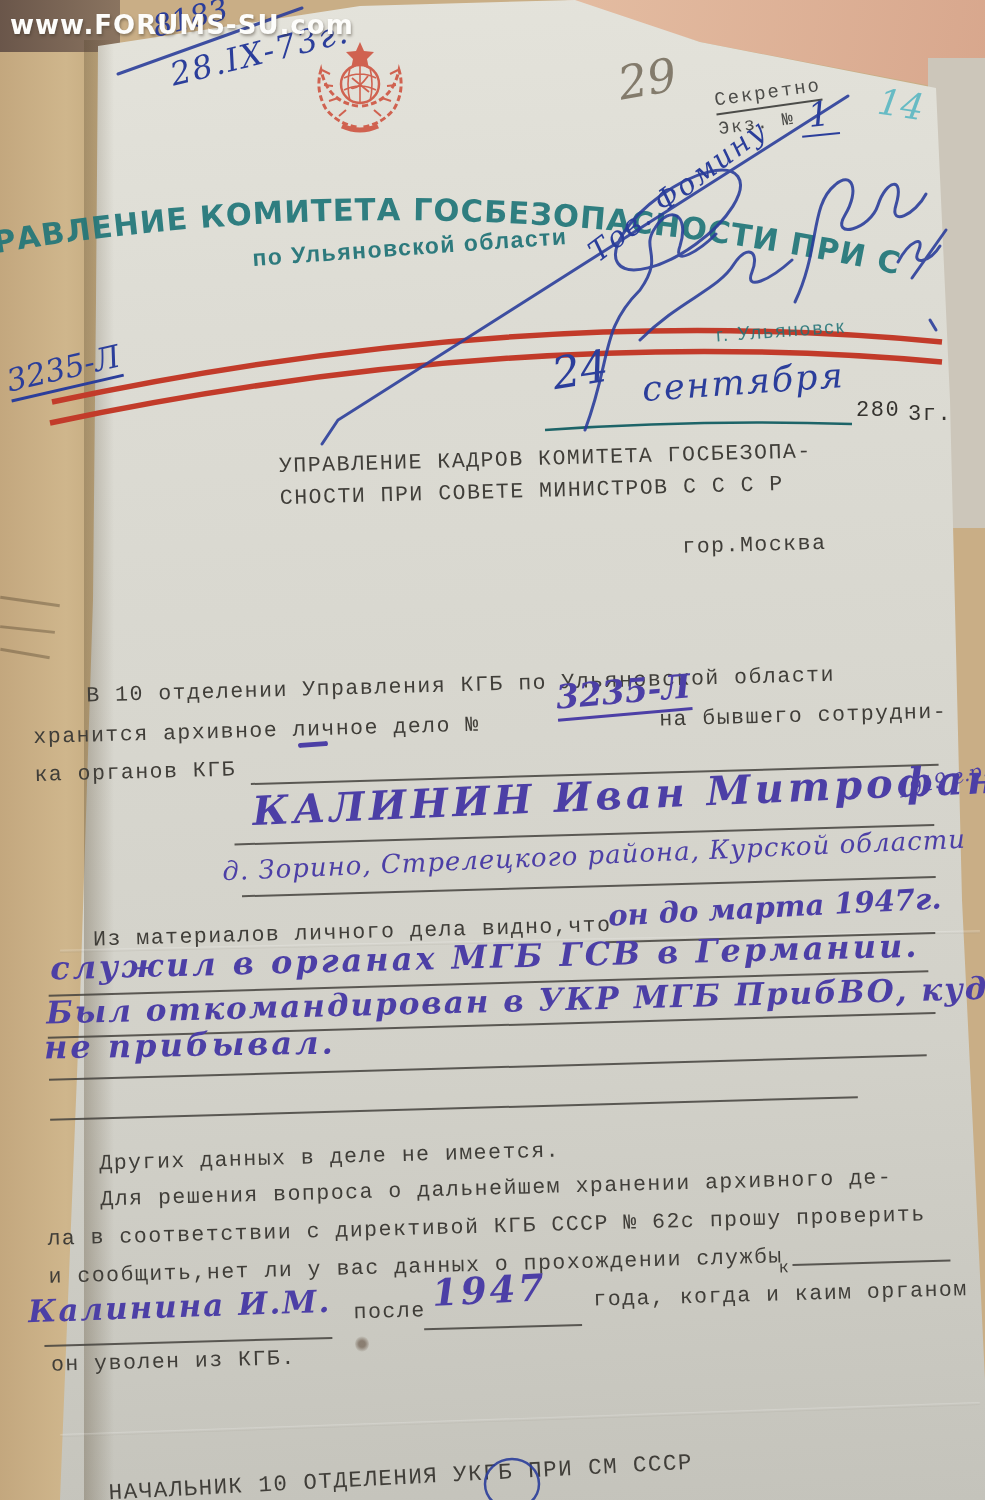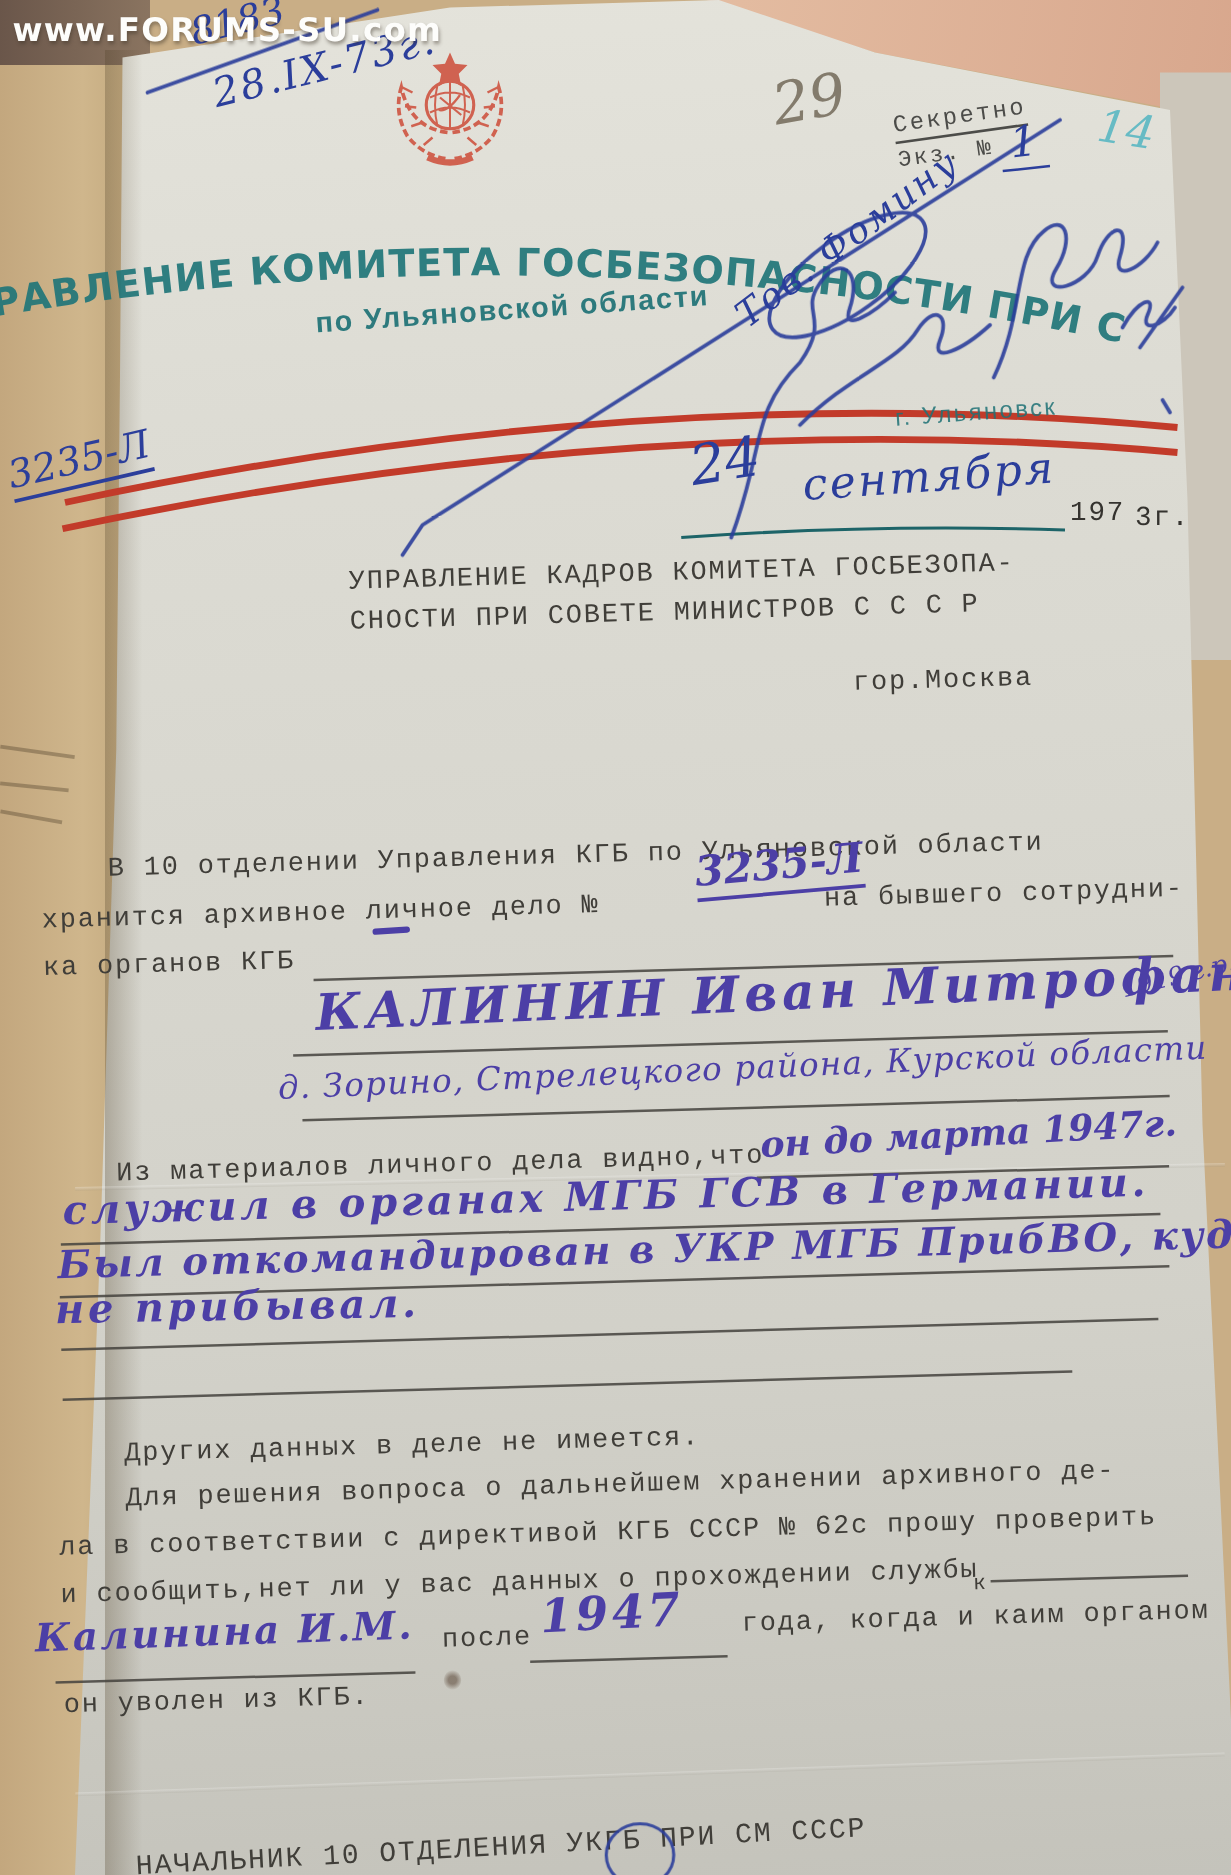--- a/index.html
+++ b/index.html
@@ -135,21 +135,21 @@
   </div>
   <div class="hw ink-blue" style="left:800px;top:94px;font-size:34px;transform:rotate(-6deg);border-bottom:2.5px solid #2b3e9b;padding:0 8px;">1</div>
   <div class="hw" style="left:878px;top:84px;font-size:36px;color:#49b2c0;transform:rotate(9deg);opacity:.8;">14</div>
 
   <div class="hw ink-blue" style="left:592px;top:238px;font-size:29px;transform:rotate(-37deg);transform-origin:left center;letter-spacing:2px;">Тов. Фомину</div>
 
   <div class="hw ink-blue" style="left:6px;top:350px;font-size:31px;transform:rotate(-13deg);border-bottom:3px solid #2b3e9b;padding-bottom:1px;">3235-Л</div>
 
   <div class="hw ink-blue" style="left:552px;top:344px;font-size:44px;transform:rotate(-9deg);">24</div>
   <div class="hw ink-blue" style="left:642px;top:362px;font-size:35px;transform:rotate(-4deg);letter-spacing:2px;">сентября</div>
-  <div class="tw" style="left:856px;top:398px;font-size:22px;color:#35332f;">197</div>
+  <div class="tw" style="left:856px;top:398px;font-size:22px;color:#35332f;">280</div>
   <div class="tw" style="left:908px;top:402px;font-size:22px;color:#35332f;">3г.</div>
 
   <div class="hw ink-violet" style="left:556px;top:672px;font-size:33px;font-weight:bold;transform:rotate(-5deg);border-bottom:3px solid #4c3fa6;padding-bottom:2px;">3235-Л</div>
   <div class="abs" style="left:298px;top:742px;width:30px;height:5px;background:#4c3fa6;border-radius:3px;transform:rotate(-4deg);"></div>
 
   <div class="hw ink-violet" style="left:252px;top:768px;font-size:40px;font-weight:bold;letter-spacing:4px;transform:rotate(-2.5deg);">КАЛИНИН Иван Митрофанович</div>
   <div class="hw ink-violet" style="left:896px;top:768px;font-size:20px;transform:rotate(-14deg);">1919 г.р.</div>
   <div class="hw ink-violet" style="left:222px;top:840px;font-size:26px;letter-spacing:1px;transform:rotate(-2.5deg);">д. Зорино, Стрелецкого района, Курской области</div>
 
   <div class="hw ink-violet" style="left:608px;top:890px;font-size:29px;font-weight:bold;transform:rotate(-3deg);">он до марта 1947г.</div>

